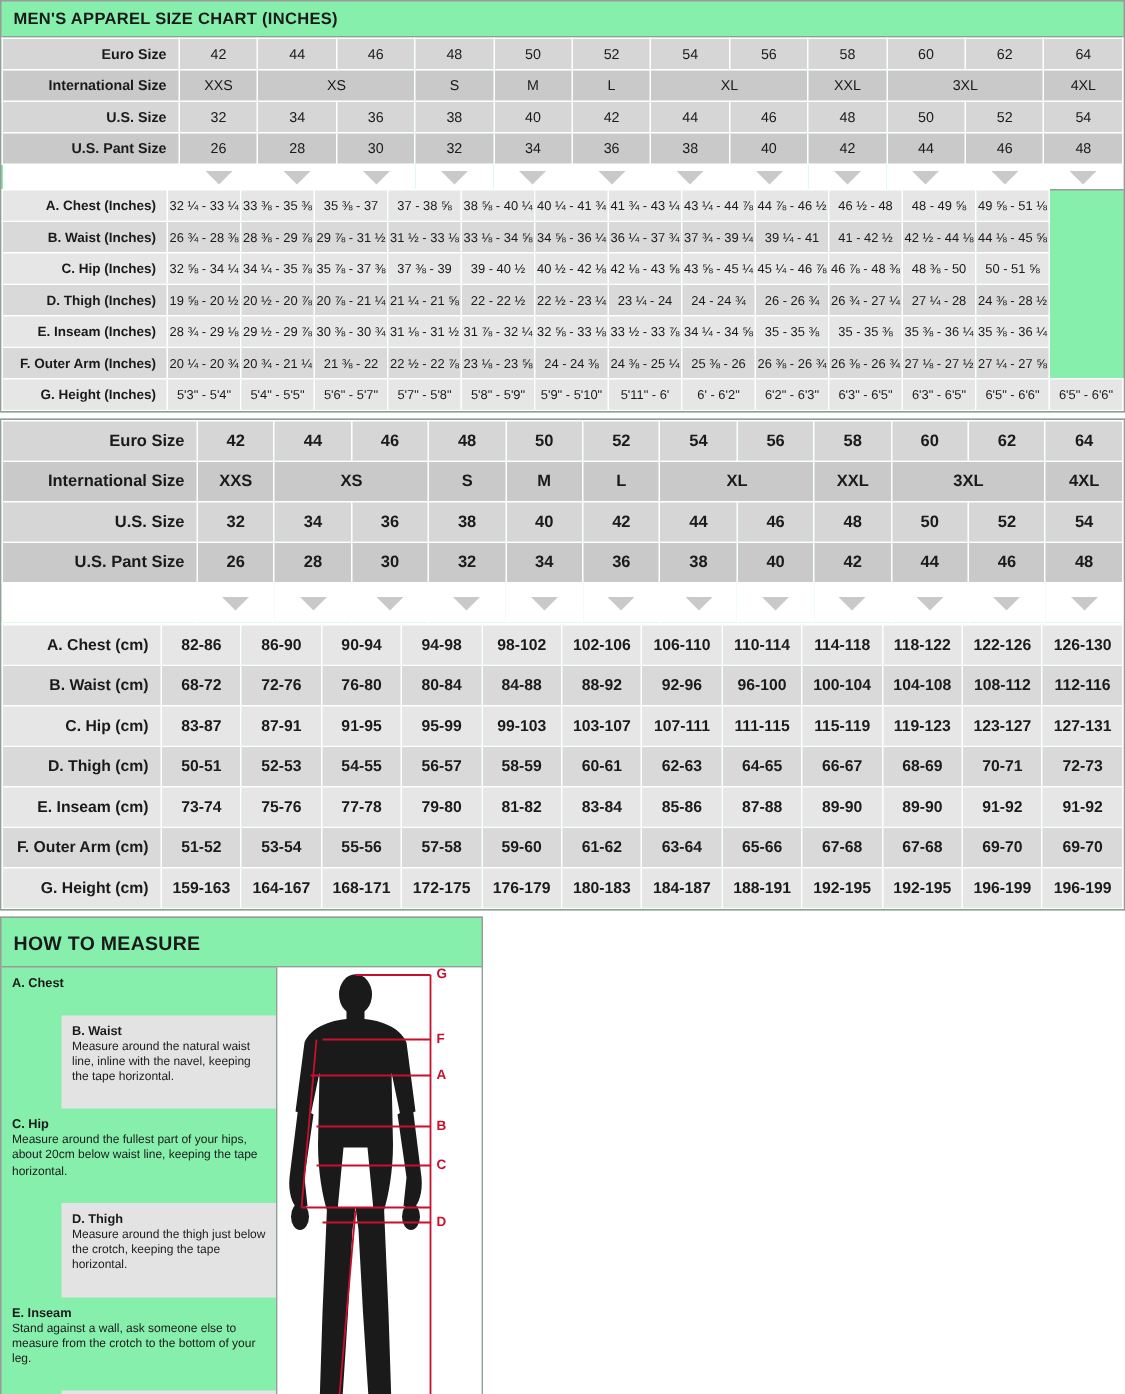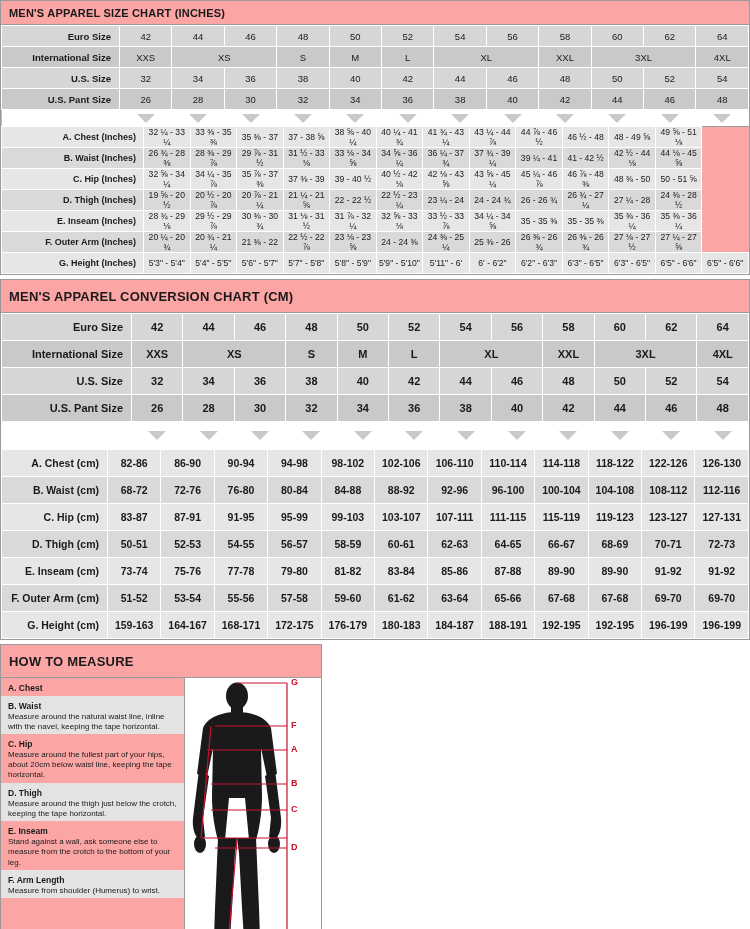--- a/index.html
+++ b/index.html
@@ -6,21 +6,21 @@
   body {
     margin: 0;
     padding: 0;
     width: 750px;
     font-family: "Liberation Sans", sans-serif;
     background: #ffffff;
     color: #1a1a1a;
   }
   .page { width: 750px; }
 
-  .section { border: 1px solid #9a9a9a; margin-bottom: 4px; background: #fca5a5; }
+  .section { border: 1px solid #9a9a9a; margin-bottom: 4px; background: #86efac; }
 
   .section-title {
     font-size: 11px;
     font-weight: bold;
     padding: 6px 8px 5px 8px;
     letter-spacing: .2px;
     border-bottom: 1px solid #9a9a9a;
   }
   .section-title.big { font-size: 13px; padding: 9px 8px 8px 8px; }
 
@@ -58,21 +58,21 @@
     height: 21px;
     border: 1px solid #ffffff;
     background: #e6e6e6;
     font-size: 8.6px;
   }
   .meas tr.alt td { background: #d9d9d9; }
   .meas td.label {
     text-align: right;
     padding-right: 7px;
     font-weight: bold;
-    width: 142px;
+    width: 110px;
     font-size: 9px;
   }
 
   
   .cm-grid td {
     height: 27px;
     border: 1px solid #ffffff;
     background: #d6d6d6;
     font-size: 11px;
     font-weight: bold;
@@ -88,22 +88,22 @@
     font-size: 10.5px;
     font-weight: bold;
   }
   .cm-meas tr.alt td { background: #d9d9d9; }
   .cm-meas td.label { text-align: right; padding-right: 8px; width: 106px; margin-top: 22px; }
 
   
   .howto { display: flex; }
   .howto-left { width: 185px; border-right: 1px solid #9a9a9a; }
   .howto-right { flex: 1; position: relative; background: #fff; }
-  .ht-item { padding: 5px 7px 2px 7px; }
-  .ht-item.alt { background: #e3e3e3; }
+  .ht-item { padding: 5px 7px 16px 7px; }
+  .ht-item.alt { background: #e3e3e3; margin-left: 40px; }
   .ht-title { font-size: 8.5px; font-weight: bold; margin-bottom: 1px; }
   .ht-body { font-size: 8px; line-height: 1.28; }
 
   .fig { position: relative; width: 100%; height: 316px; }
   .fig svg { display: block; }
 </style>
 </head>
 <body>
 
 <div class="page">
@@ -318,21 +318,20 @@
             <td>6'3" -  6'5"</td>
             <td>6'3" -  6'5"</td>
             <td>6'5" -  6'6"</td>
             <td>6'5" -  6'6"</td>
           </tr>
         </tbody>
     </table>
   </div>
 
   <div class="section">
-    <div class="section-title big">MEN'S APPAREL CONVERSION CHART (CM)</div>
 
     <table class="cm-grid">
       <tbody id="cm-grid-body">
           <tr>
             <td class="label">Euro Size</td>
             <td class="val">42</td>
             <td class="val">44</td>
             <td class="val">46</td>
             <td class="val">48</td>
             <td class="val">50</td>

